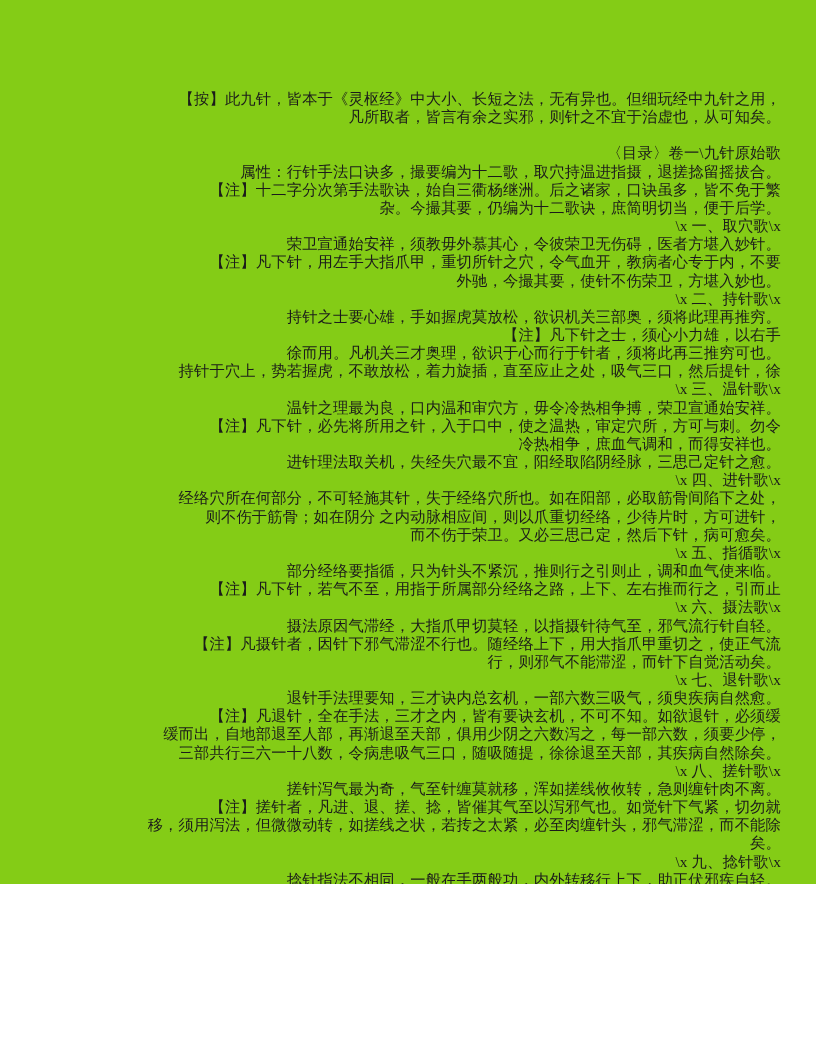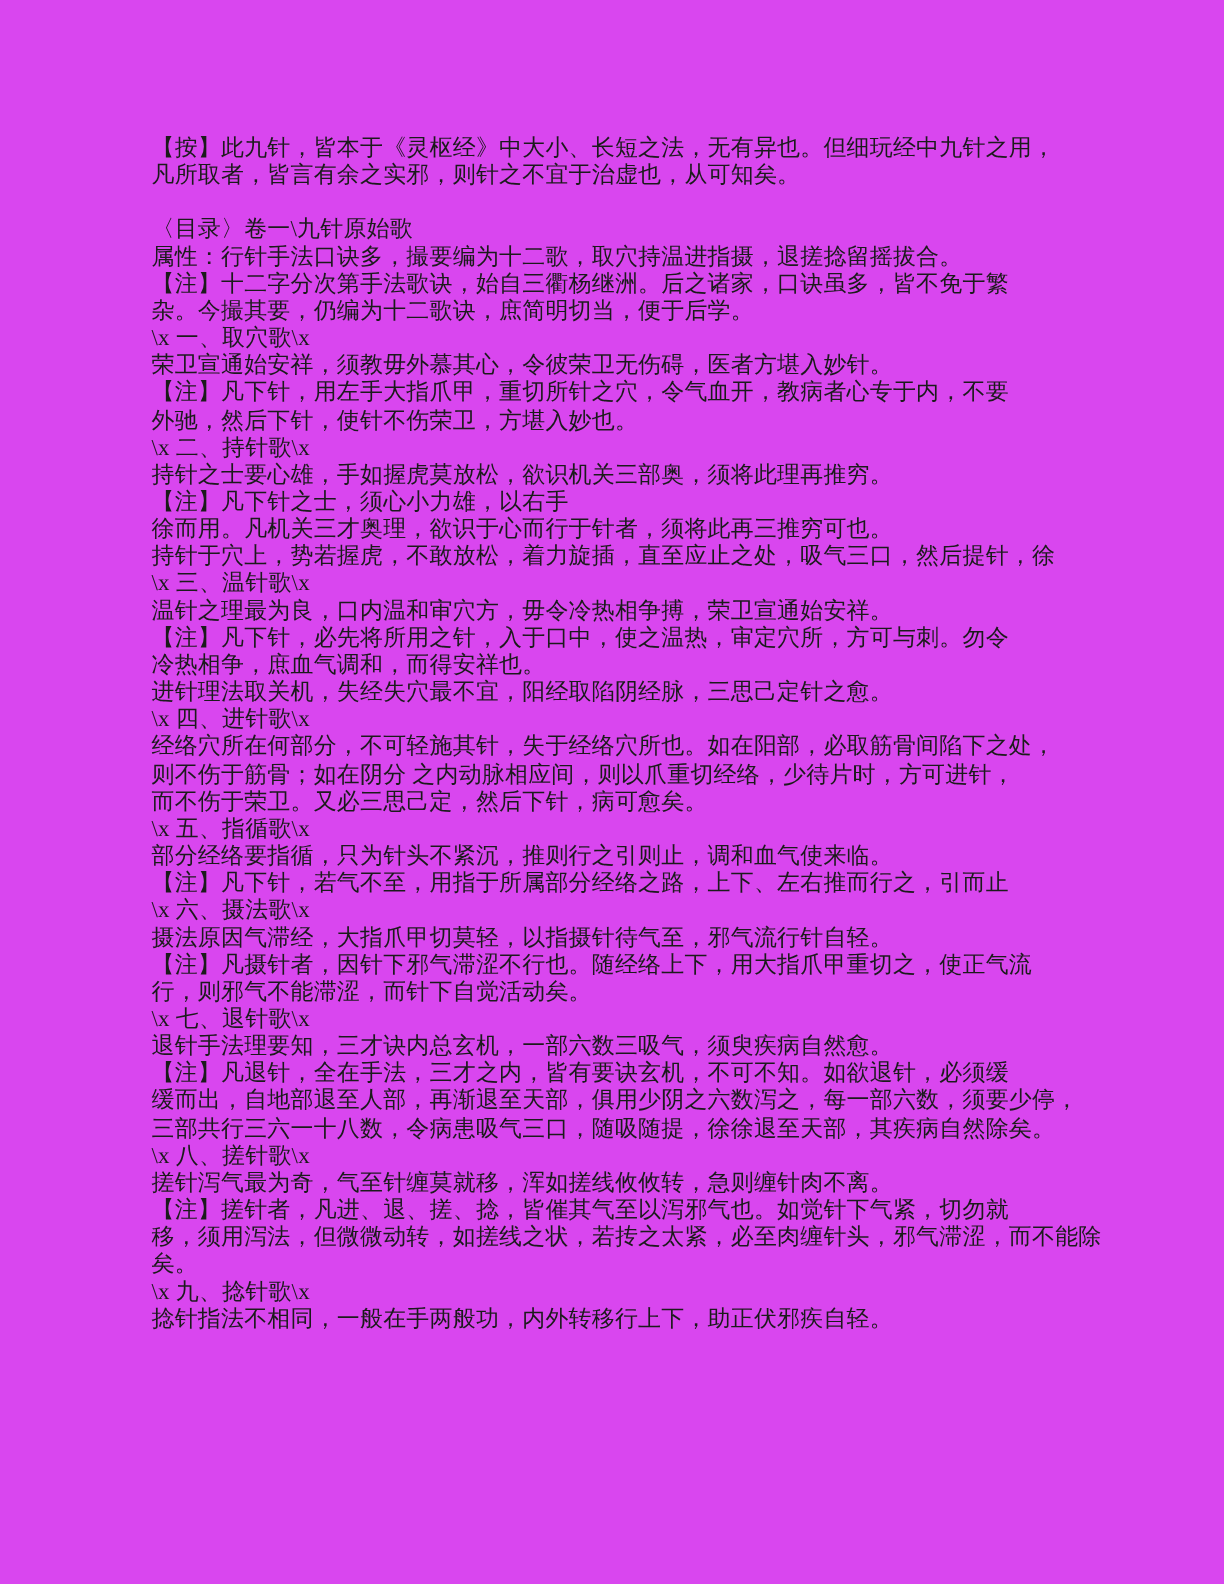--- a/index.html
+++ b/index.html
@@ -11,23 +11,24 @@
     width: 816px;
     height: 1056px;
     position: relative;
     font-family: "Liberation Serif", "DejaVu Serif", serif;
   }
   .page {
     position: absolute;
     left: 0;
     top: 0;
     width: 816px;
-    height: 1056px;
-    background: #d946ef;
+    height: 884px;
+    background: #84cc16;
     overflow: hidden;
+    text-align: right;
   }
   .content {
     position: absolute;
     left: 101px;
     top: 90px;
     width: 680px;
   }
   .line {
     font-size: 15.3px;
     line-height: 18.15px;
@@ -45,21 +46,21 @@
       <div class="line">【按】此九针，皆本于《灵枢经》中大小、长短之法，无有异也。但细玩经中九针之用，</div>
       <div class="line">凡所取者，皆言有余之实邪，则针之不宜于治虚也，从可知矣。</div>
       <div class="line"></div>
       <div class="line">〈目录〉卷一\九针原始歌</div>
       <div class="line">属性：行针手法口诀多，撮要编为十二歌，取穴持温进指摄，退搓捻留摇拔合。</div>
       <div class="line">【注】十二字分次第手法歌诀，始自三衢杨继洲。后之诸家，口诀虽多，皆不免于繁</div>
       <div class="line">杂。今撮其要，仍编为十二歌诀，庶简明切当，便于后学。</div>
       <div class="line">\x 一、取穴歌\x</div>
       <div class="line">荣卫宣通始安祥，须教毋外慕其心，令彼荣卫无伤碍，医者方堪入妙针。</div>
       <div class="line">【注】凡下针，用左手大指爪甲，重切所针之穴，令气血开，教病者心专于内，不要</div>
-      <div class="line">外驰，然后下针，使针不伤荣卫，方堪入妙也。</div>
+      <div class="line">外驰，今撮其要，使针不伤荣卫，方堪入妙也。</div>
       <div class="line">\x 二、持针歌\x</div>
       <div class="line">持针之士要心雄，手如握虎莫放松，欲识机关三部奥，须将此理再推穷。</div>
       <div class="line">【注】凡下针之士，须心小力雄，以右手</div>
       <div class="line">徐而用。凡机关三才奥理，欲识于心而行于针者，须将此再三推穷可也。</div>
       <div class="line">持针于穴上，势若握虎，不敢放松，着力旋插，直至应止之处，吸气三口，然后提针，徐</div>
       <div class="line">\x 三、温针歌\x</div>
       <div class="line">温针之理最为良，口内温和审穴方，毋令冷热相争搏，荣卫宣通始安祥。</div>
       <div class="line">【注】凡下针，必先将所用之针，入于口中，使之温热，审定穴所，方可与刺。勿令</div>
       <div class="line">冷热相争，庶血气调和，而得安祥也。</div>
       <div class="line">进针理法取关机，失经失穴最不宜，阳经取陷阴经脉，三思己定针之愈。</div>

